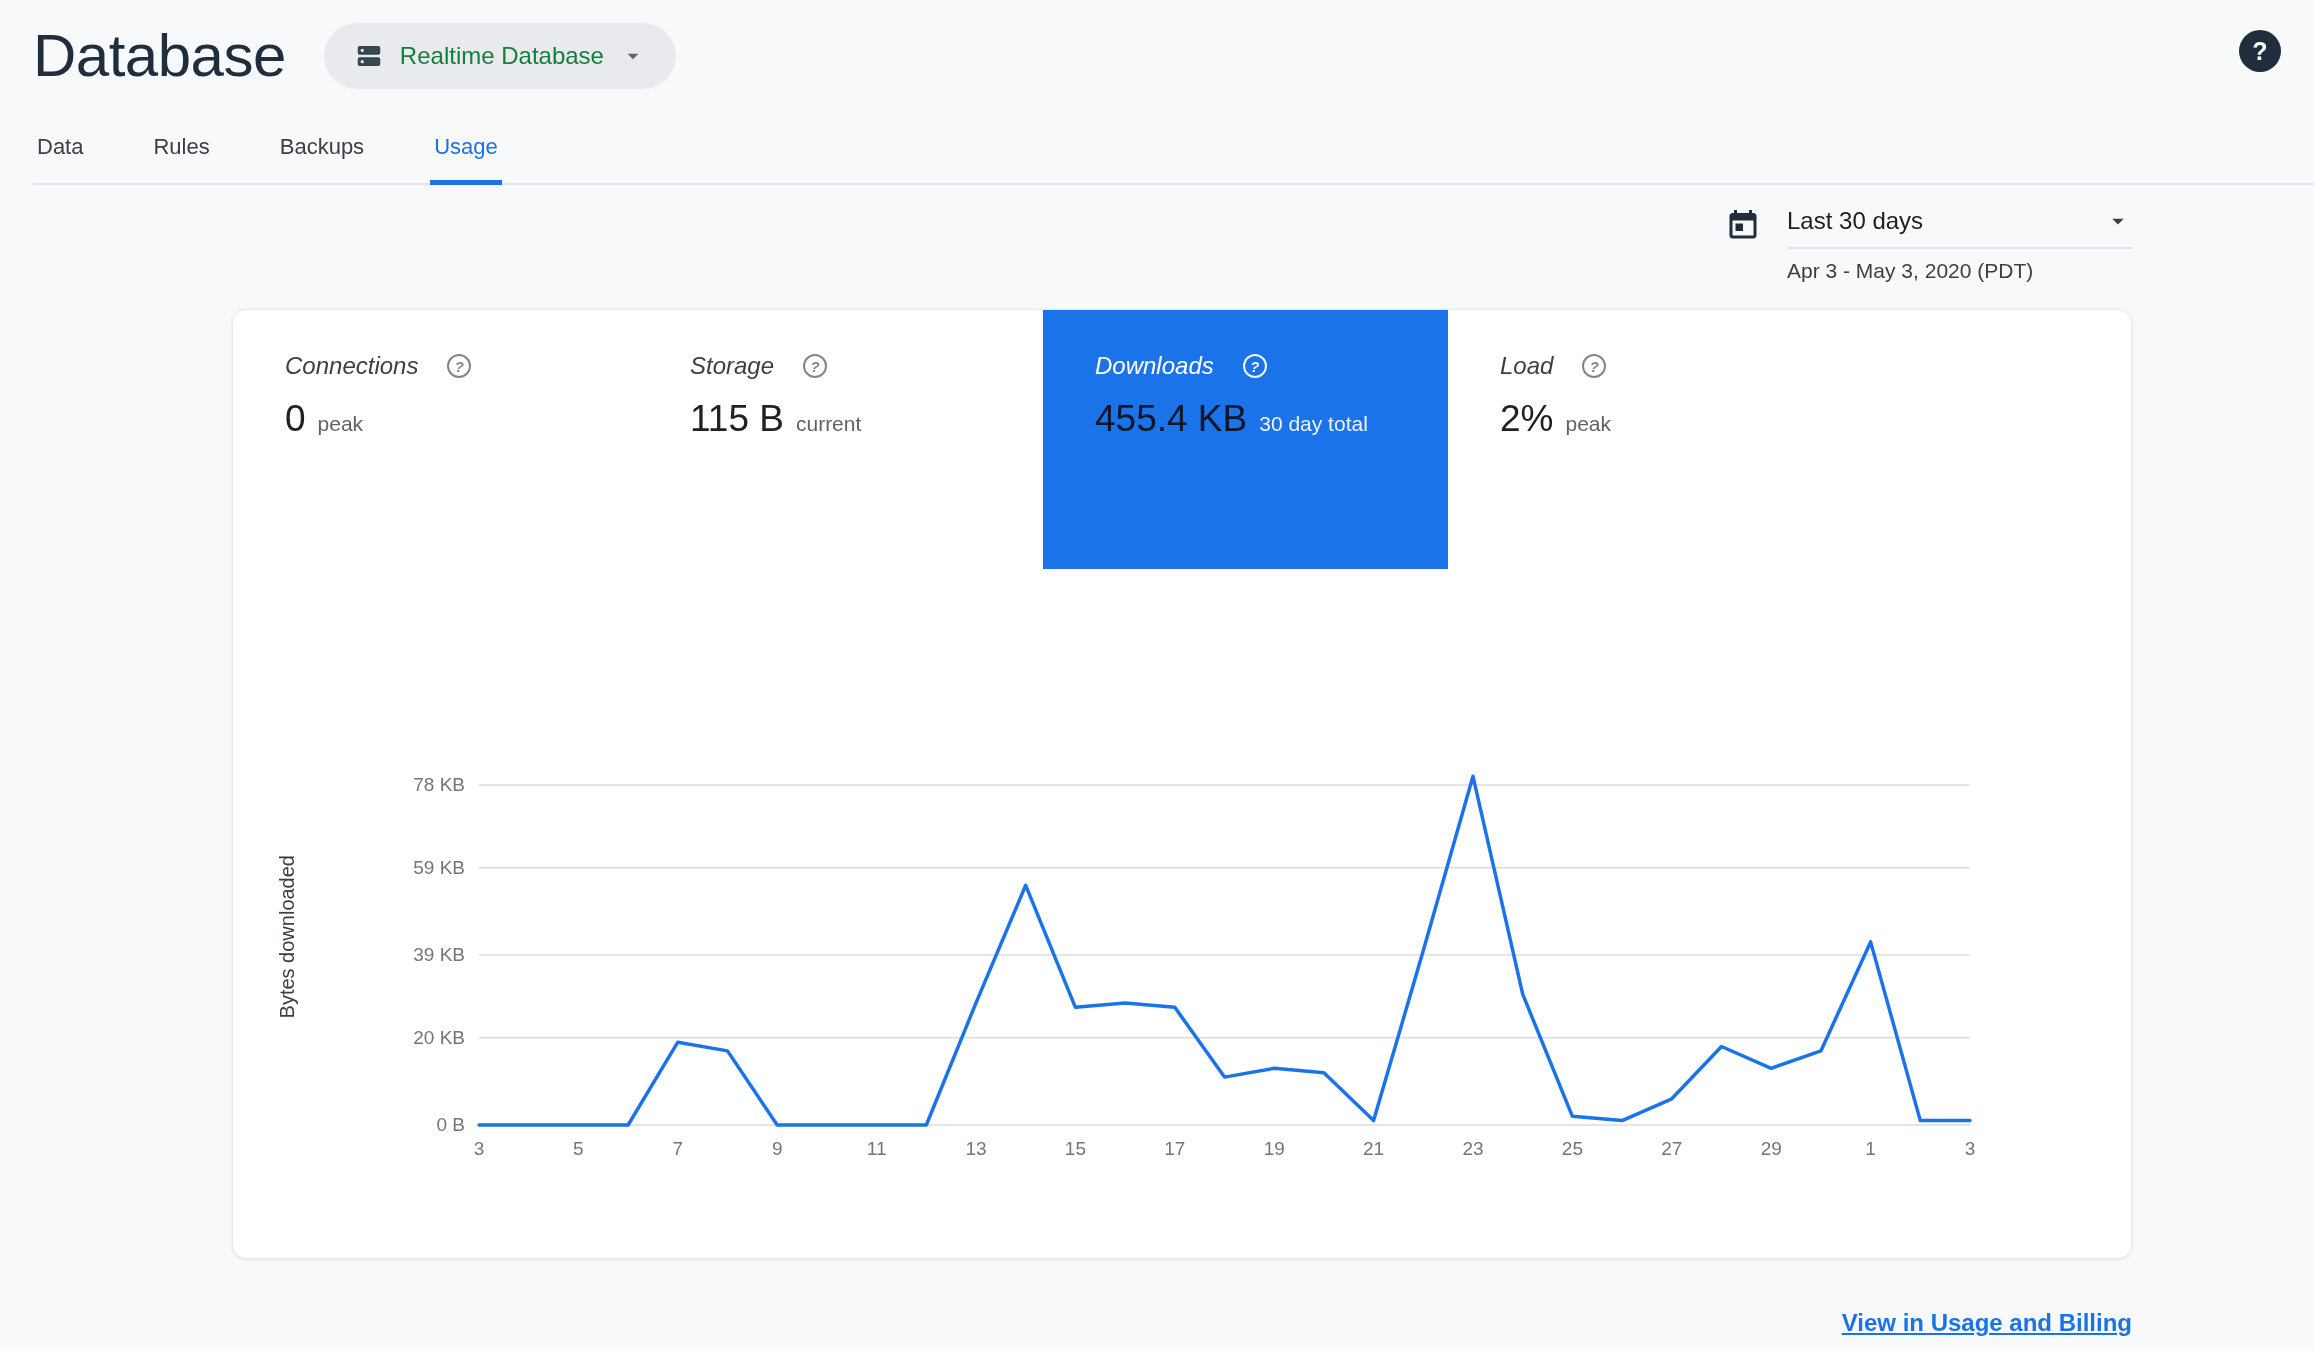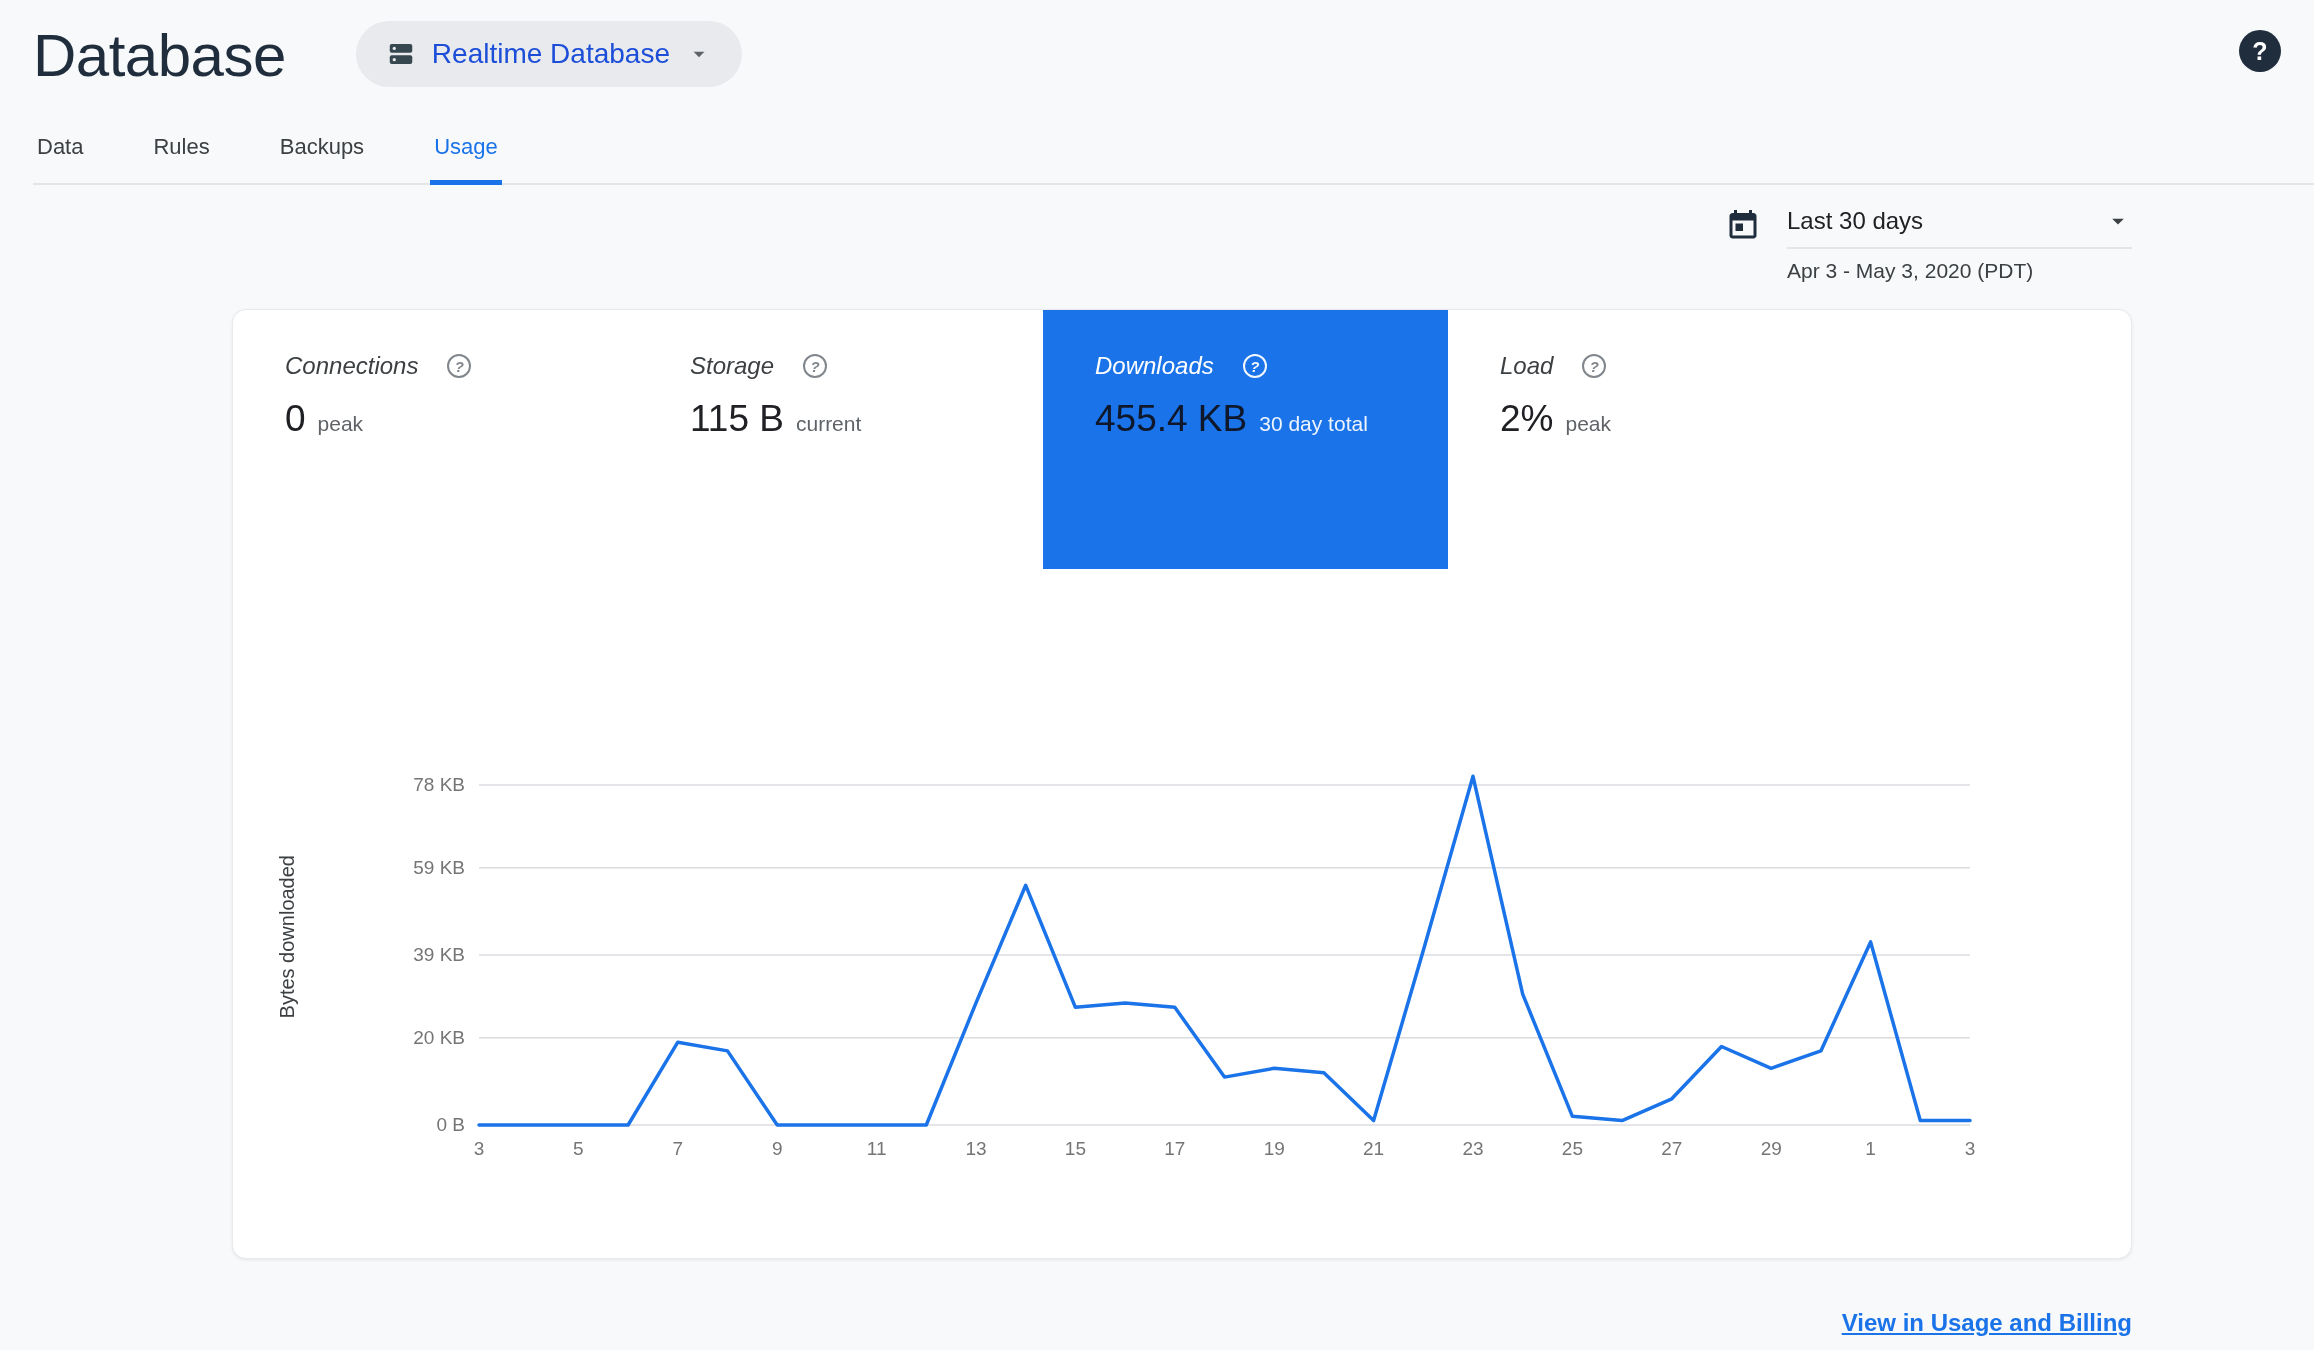--- a/index.html
+++ b/index.html
@@ -7,28 +7,28 @@
   body {
     width: 2314px; height: 1366px;
     background: #f8f9fa;
     font-family: "Liberation Sans", sans-serif;
     color: #202124;
     overflow: hidden;
     position: relative;
   }
 
   
-  .header { padding: 21px 0 0 33px; display:flex; gap:70px; }
+  .header { padding: 21px 0 0 33px; display:flex; align-items:center; gap:38px; }
   .page-title { font-size: 60px; font-weight: 500; color:#1f2d3d; letter-spacing:-0.5px; }
   .db-pill {
     display:inline-flex; align-items:center; gap:16px;
     background:#e8eaed; border:none; border-radius:44px;
     height:66px; padding:0 30px; cursor:pointer;
   }
-  .db-pill .pill-label { font-size:28px; color:#1d4ed8; font-weight:500; }
+  .db-pill .pill-label { font-size:24px; color:#15803d; font-weight:500; }
   .icon-svg { display:block; }
   .help-circle {
     position:absolute; top:30px; right:33px;
     width:42px; height:42px; border-radius:50%;
     background:#1f2d3d; color:#fff;
     display:flex; align-items:center; justify-content:center;
     font-size:25px; font-weight:700; cursor:pointer;
   }
 
   

